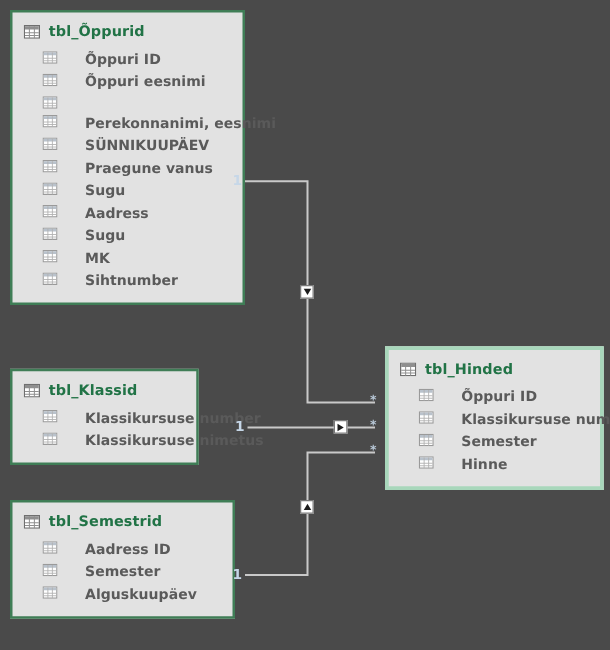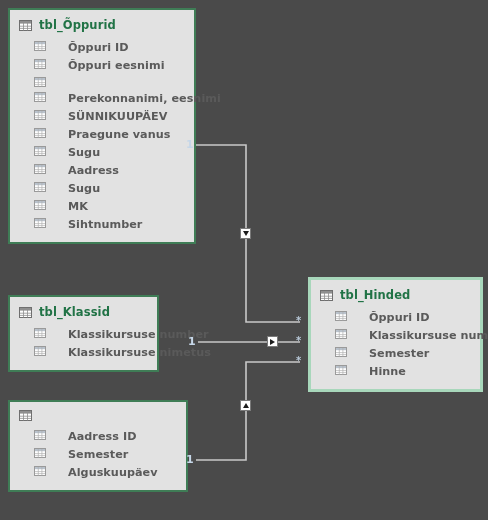--- a/index.html
+++ b/index.html
@@ -324,20 +324,21 @@
   <div class="tbl dark-border" style="left:8px; top:400px; width:180px;">
     <div class="tbl-title">
       <svg class="gicon" width="13" height="11" viewBox="0 0 13 11">
         <rect x="0.5" y="0.5" width="12" height="10" fill="#ffffff" stroke="#6f6f6f"></rect>
         <rect x="1" y="1" width="11" height="2.6" fill="#8f8f8f"></rect>
         <line x1="4.5" y1="1" x2="4.5" y2="10.5" stroke="#8f8f8f" stroke-width="0.8"></line>
         <line x1="8.5" y1="1" x2="8.5" y2="10.5" stroke="#8f8f8f" stroke-width="0.8"></line>
         <line x1="1" y1="6.2" x2="12" y2="6.2" stroke="#8f8f8f" stroke-width="0.8"></line>
         <line x1="1" y1="8.4" x2="12" y2="8.4" stroke="#8f8f8f" stroke-width="0.8"></line>
       </svg>
+      <span class="t-label">tbl_Semestrid</span>
     </div>
     <ul class="fields">
       <li class="field">
         <svg class="gicon" width="12" height="10" viewBox="0 0 12 10">
           <rect x="0.5" y="0.5" width="11" height="9" fill="#ffffff" stroke="#9a9a9a"></rect>
           <rect x="1" y="1" width="10" height="2.2" fill="#b9c2cc"></rect>
           <line x1="4.3" y1="1" x2="4.3" y2="9.5" stroke="#b0b0b0" stroke-width="0.7"></line>
           <line x1="7.9" y1="1" x2="7.9" y2="9.5" stroke="#b0b0b0" stroke-width="0.7"></line>
           <line x1="1" y1="5.6" x2="11" y2="5.6" stroke="#b0b0b0" stroke-width="0.7"></line>
           <line x1="1" y1="7.6" x2="11" y2="7.6" stroke="#b0b0b0" stroke-width="0.7"></line>

